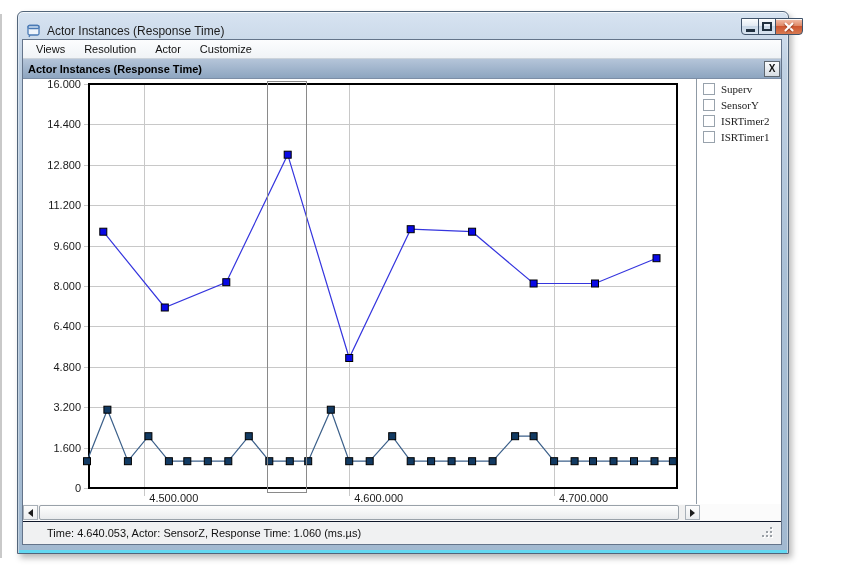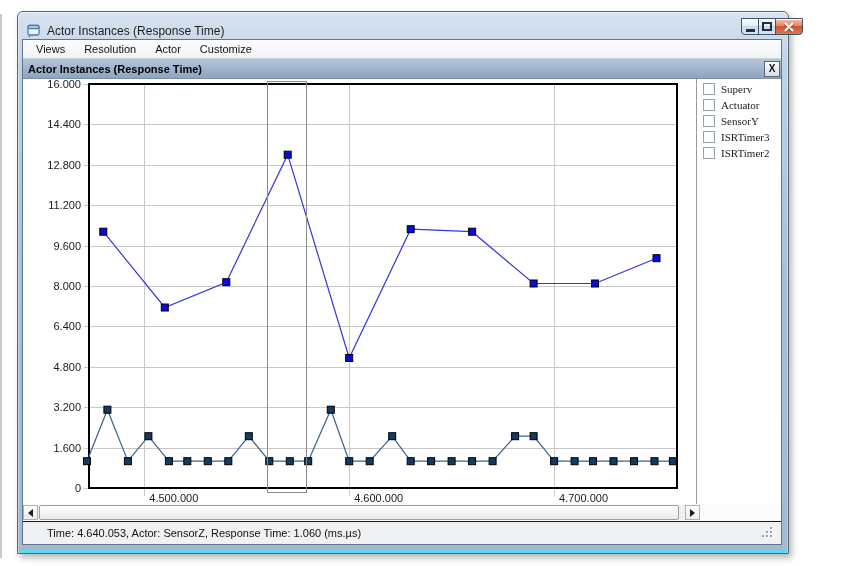--- a/index.html
+++ b/index.html
@@ -208,33 +208,29 @@
             <rect x="244" y="2" width="39" height="411" fill="none" stroke="#8a8a8a" stroke-width="1" shape-rendering="crispEdges"></rect>
           </svg>
       </div>
       <div class="legend-panel">
           <div class="legend-item">
             <span class="legend-swatch" style="background: rgb(255, 255, 255);"></span>
             <span class="legend-label">Superv</span>
           </div>
           <div class="legend-item">
             <span class="legend-swatch" style="background: rgb(255, 255, 255);"></span>
-            <span class="legend-label">Actuator</span>
-          </div>
-          <div class="legend-item">
-            <span class="legend-swatch" style="background: rgb(255, 255, 255);"></span>
             <span class="legend-label">SensorY</span>
           </div>
           <div class="legend-item">
             <span class="legend-swatch" style="background: rgb(255, 255, 255);"></span>
-            <span class="legend-label">ISRTimer3</span>
-          </div>
-          <div class="legend-item">
-            <span class="legend-swatch" style="background: rgb(255, 255, 255);"></span>
             <span class="legend-label">ISRTimer2</span>
+          </div>
+          <div class="legend-item">
+            <span class="legend-swatch" style="background: rgb(255, 255, 255);"></span>
+            <span class="legend-label">ISRTimer1</span>
           </div>
         </div>
     </div>
 
     <div class="scroll-row">
       <div class="hscrollbar">
         <div class="sb-btn sb-left">
           <span class="tri-left"></span>
         </div>
         <div class="sb-thumb"></div>

